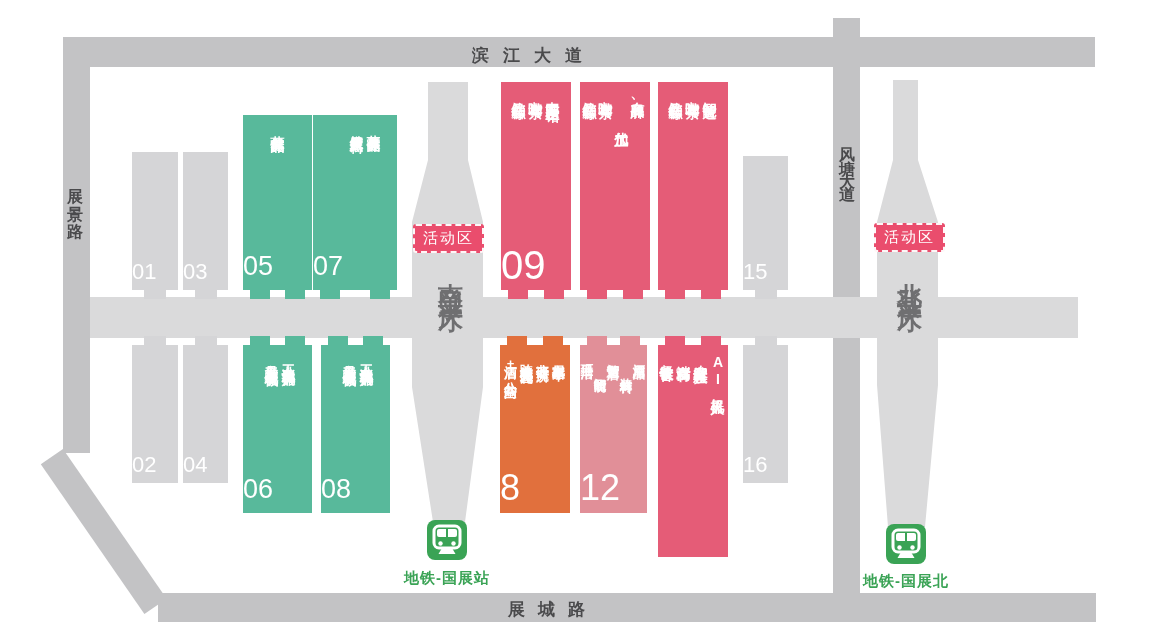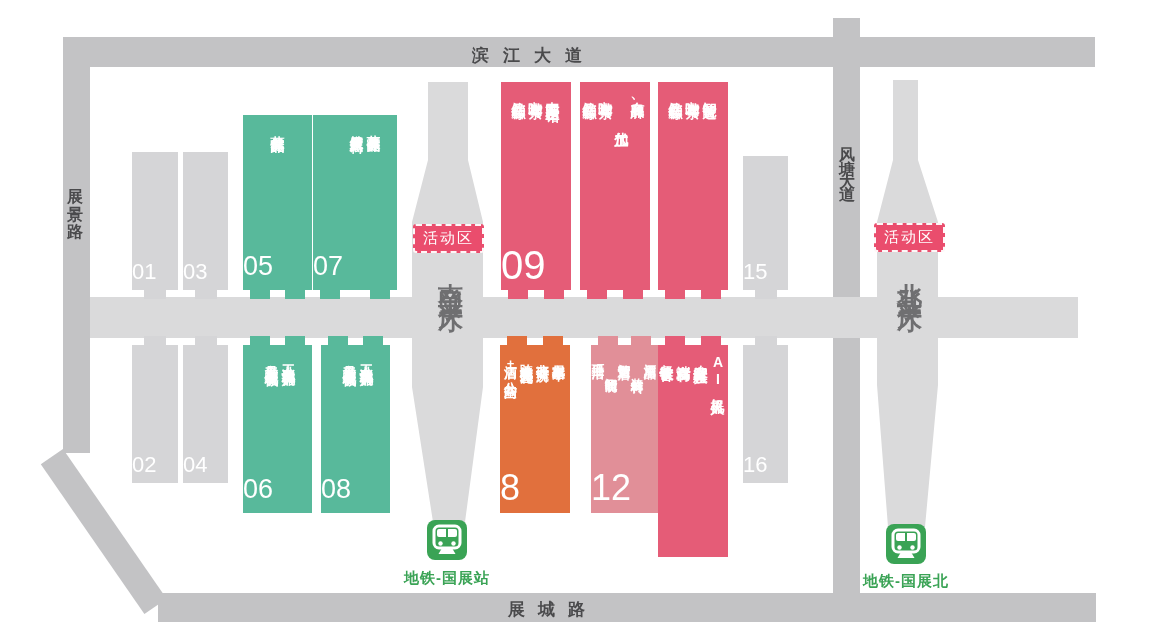--- a/index.html
+++ b/index.html
@@ -39,21 +39,21 @@
   .activity{position:absolute;background:var(--activity);color:#fff;font-size:15px;font-weight:normal;
     border:2px dashed rgba(255,255,255,.95);border-radius:3px;padding:3px 8px;letter-spacing:2px;white-space:nowrap;z-index:6;}
   #activity-south{left:413px;top:224px;}
   #activity-north{left:874px;top:223px;}
 
   .hall{position:absolute;z-index:3;}
   .hall.gray{background:var(--gray);}
   .hall.green{background:var(--green);}
   .hall.red{background:var(--red);}
   .hall.orange{background:var(--orange);}
-  .hall.pink{background:var(--pink);margin-left:11px;}
+  .hall.pink{background:var(--pink);}
   .h01{left:132px;top:152px;width:46px;height:138px;}
   .h03{left:183px;top:152px;width:45px;height:138px;}
   .h05{left:243px;top:115px;width:69px;height:175px;}
   .h07{left:306px;top:115px;width:84px;height:175px;margin-left:7px;}
   .h09{left:501px;top:82px;width:70px;height:208px;}
   .h11{left:580px;top:82px;width:70px;height:208px;}
   .h13{left:658px;top:82px;width:70px;height:208px;}
   .h15{left:743px;top:156px;width:45px;height:134px;}
   .h02{left:132px;top:345px;width:46px;height:138px;}
   .h04{left:183px;top:345px;width:45px;height:138px;}

